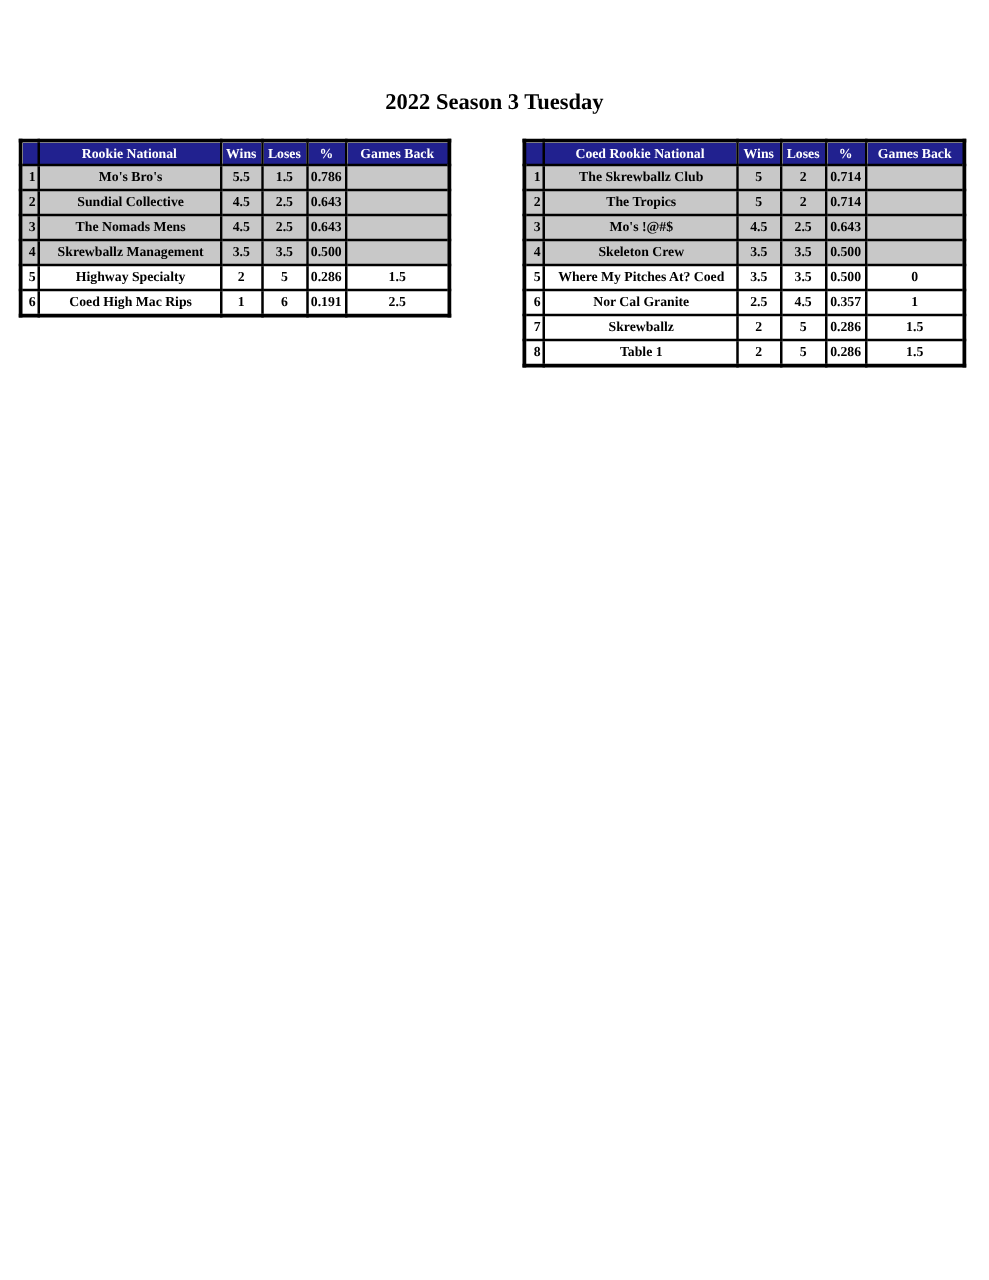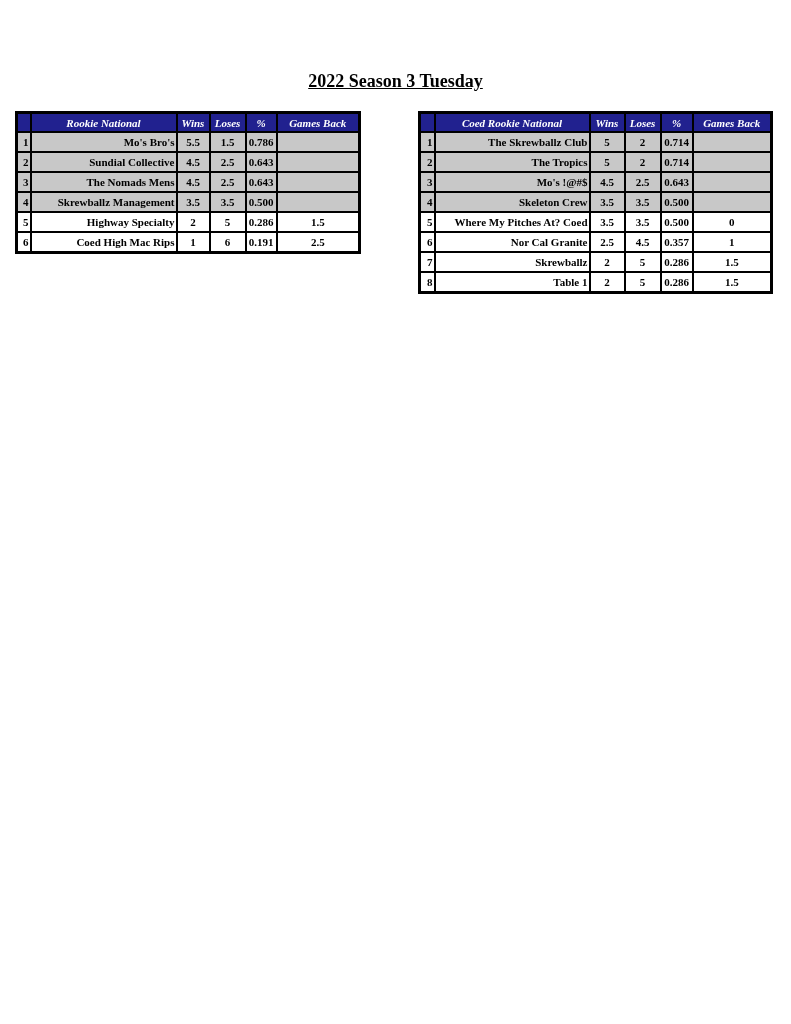--- a/index.html
+++ b/index.html
@@ -17,21 +17,20 @@
   .page-title {
     position: absolute;
     top: 71px;
     left: 0;
     width: 791px;
     text-align: center;
     font-size: 18px;
     font-weight: bold;
     color: #000000;
     letter-spacing: 0px;
-    text-decoration: underline;
   }
   table.standings {
     position: absolute;
     border-collapse: collapse;
     table-layout: fixed;
     border: 3px solid #000000;
     font-family: "Liberation Serif", serif;
     font-size: 11px;
     font-weight: bold;
     color: #000000;
@@ -43,25 +42,24 @@
     line-height: 14px;
     text-align: center;
     overflow: hidden;
     white-space: nowrap;
   }
   table.standings thead th {
     background: #21218F;
     color: #ffffff;
     height: 17px;
     font-size: 11px;
-    font-style: italic;
   }
   table.standings tr.shaded td { background: #C8C8C8; }
   table.standings tr.open td { background: #FFFFFF; }
-  table.standings td.col-team { text-align: right; padding-left: 3px; }
+  table.standings td.col-team { text-align: center; padding-left: 3px; }
   table.standings td.col-rank { text-align: right; padding-right: 1px; }
   #table-left  { left: 15px;  top: 111px; width: 343px; }
   #table-right { left: 418px; top: 111px; width: 352px; }
   #table-left  col.c-rank  { width: 14px; }
   #table-left  col.c-team  { width: 146px; }
   #table-left  col.c-wins  { width: 33px; }
   #table-left  col.c-loses { width: 36px; }
   #table-left  col.c-pct   { width: 31px; }
   #table-left  col.c-gb    { width: 83px; }
   #table-right col.c-rank  { width: 15px; }

